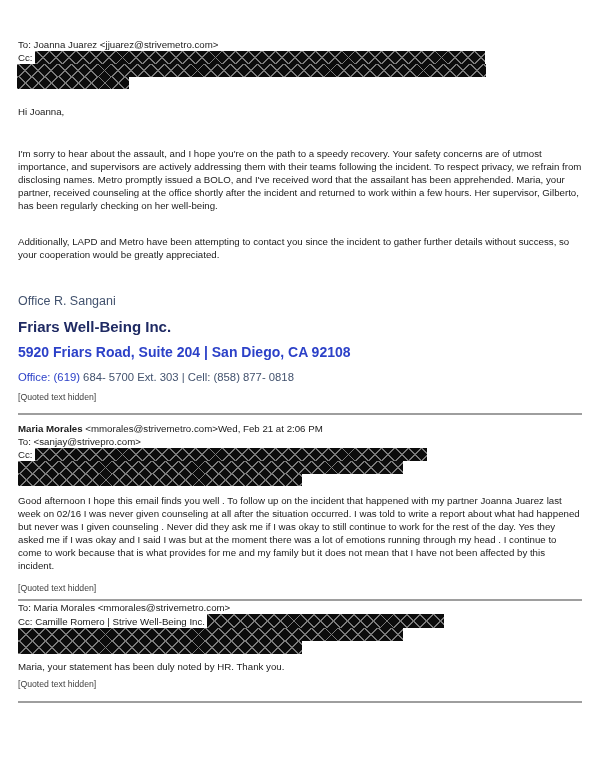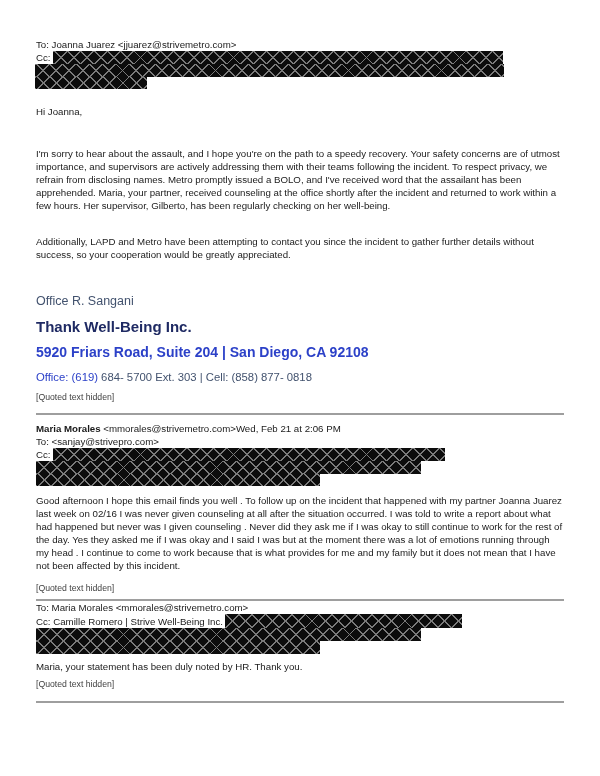--- a/index.html
+++ b/index.html
@@ -8,21 +8,21 @@
     --divider:#9e9e9e;
     --sig-name:#42526e;
     --sig-company:#1f2a63;
     --sig-link:#2c41c8;
     --redaction-bg:#0c0c0c;
     --redaction-line:#7a7a7a;
   }
   *{box-sizing:border-box;margin:0;padding:0}
   html,body{background:#ffffff}
   body{font-family:"Liberation Sans","DejaVu Sans",sans-serif;color:var(--text)}
-  .page{position:relative;width:600px;height:776px;background:#fff;overflow:hidden;padding:0 36px}
+  .page{position:relative;width:600px;height:776px;background:#fff;overflow:hidden;padding:0 18px}
 
   .hdr-line{font-size:9.7px;line-height:13px;color:var(--text);white-space:nowrap}
   .hdr-top{display:flex;justify-content:flex-start;align-items:flex-start}
   .bold{font-weight:bold}
   .timestamp{font-size:9.7px;line-height:13px;color:var(--text);white-space:nowrap}
 
   .cc-row{display:flex;align-items:center}
   .cc-label{font-size:9.7px;line-height:13px;flex:0 0 auto}
   .redact{
     background-color:var(--redaction-bg);
@@ -82,21 +82,21 @@
       <div class="redact r1a"></div>
     </div>
     <div class="redact r1b"></div>
     <div class="redact r1c"></div>
 
     <p class="body-text greeting">Hi Joanna,</p>
     <p class="body-text para1">I'm sorry to hear about the assault, and I hope you're on the path to a speedy recovery. Your safety concerns are of utmost importance, and supervisors are actively addressing them with their teams following the incident. To respect privacy, we refrain from disclosing names. Metro promptly issued a BOLO, and I've received word that the assailant has been apprehended. Maria, your partner, received counseling at the office shortly after the incident and returned to work within a few hours. Her supervisor, Gilberto, has been regularly checking on her well-being.</p>
     <p class="body-text para2">Additionally, LAPD and Metro have been attempting to contact you since the incident to gather further details without success, so your cooperation would be greatly appreciated.</p>
 
     <div class="sig-name">Office R. Sangani</div>
-    <div class="sig-company">Thank Well-Being Inc.</div>
+    <div class="sig-company">Friars Well-Being Inc.</div>
     <div class="sig-address">5920 Friars Road, Suite 204 | San Diego, CA 92108</div>
     <div class="sig-office">
       <span class="blue">Office: </span><span class="blue">(619) </span><span>684- 5700 Ext. 303 | Cell: (858) 877- 0818</span>
     </div>
     <div class="quoted q1">[Quoted text hidden]</div>
   </section>
 
   <hr class="divider d1">
 
   <section>

